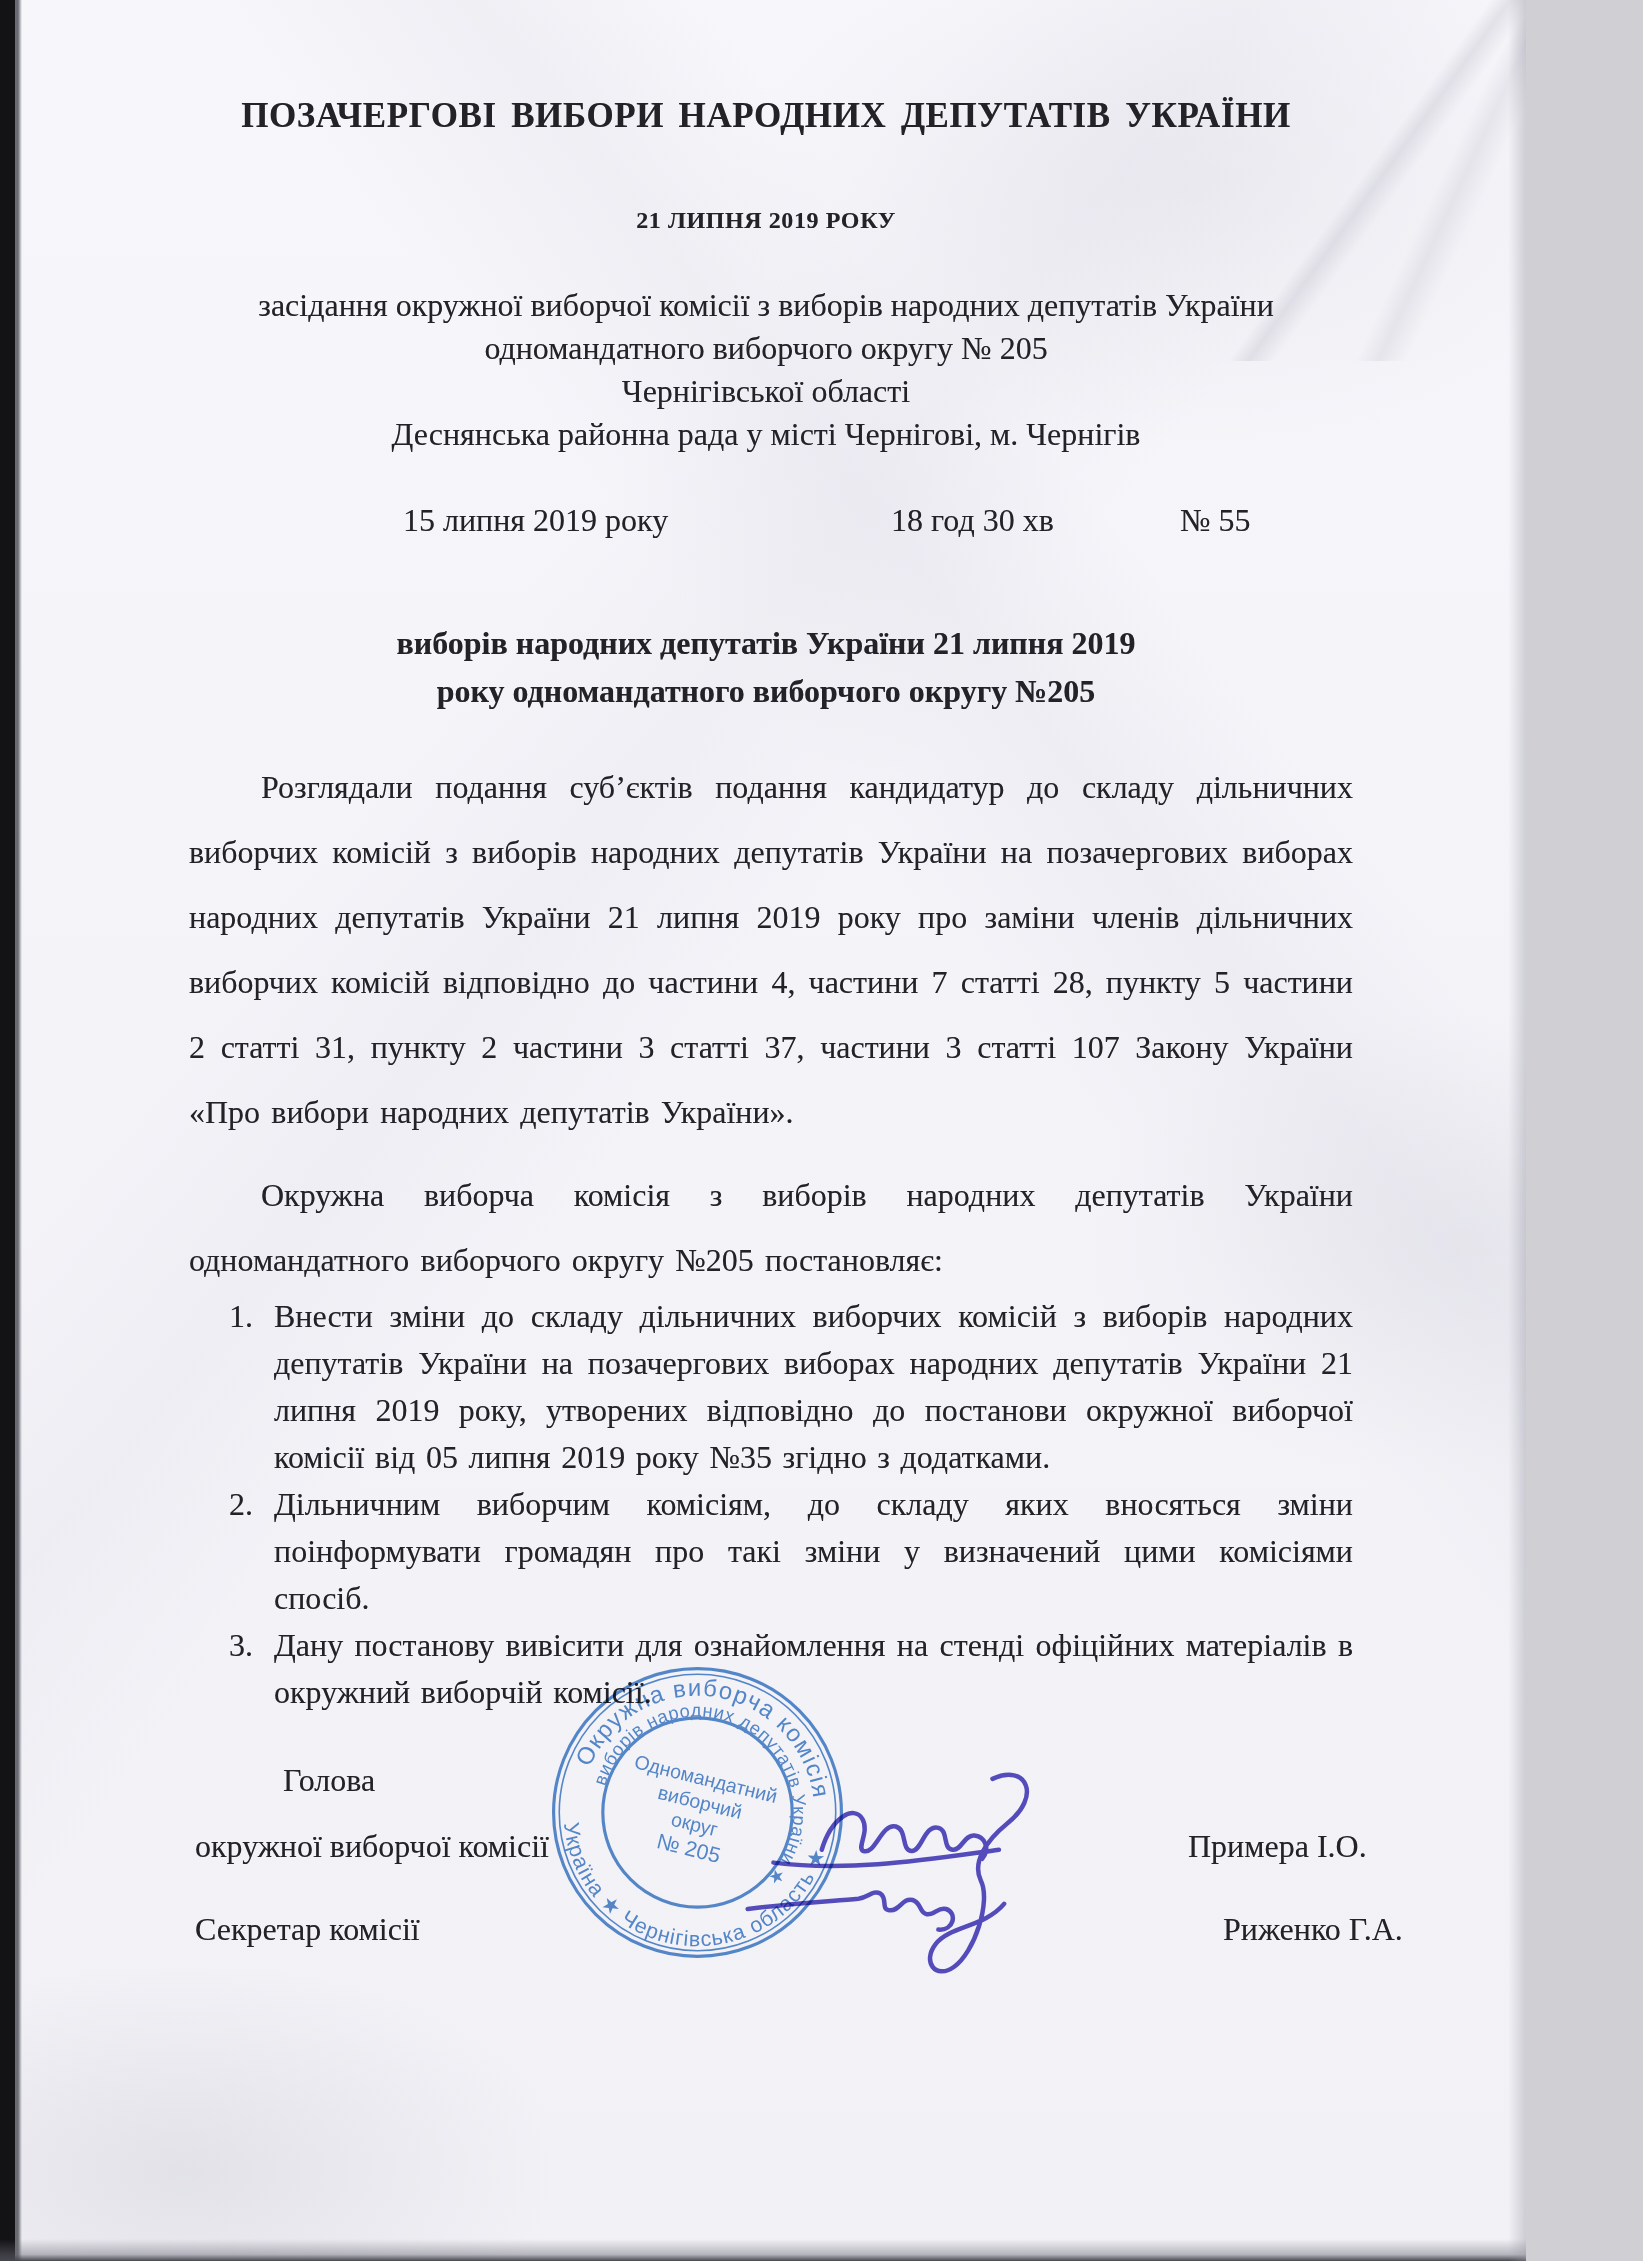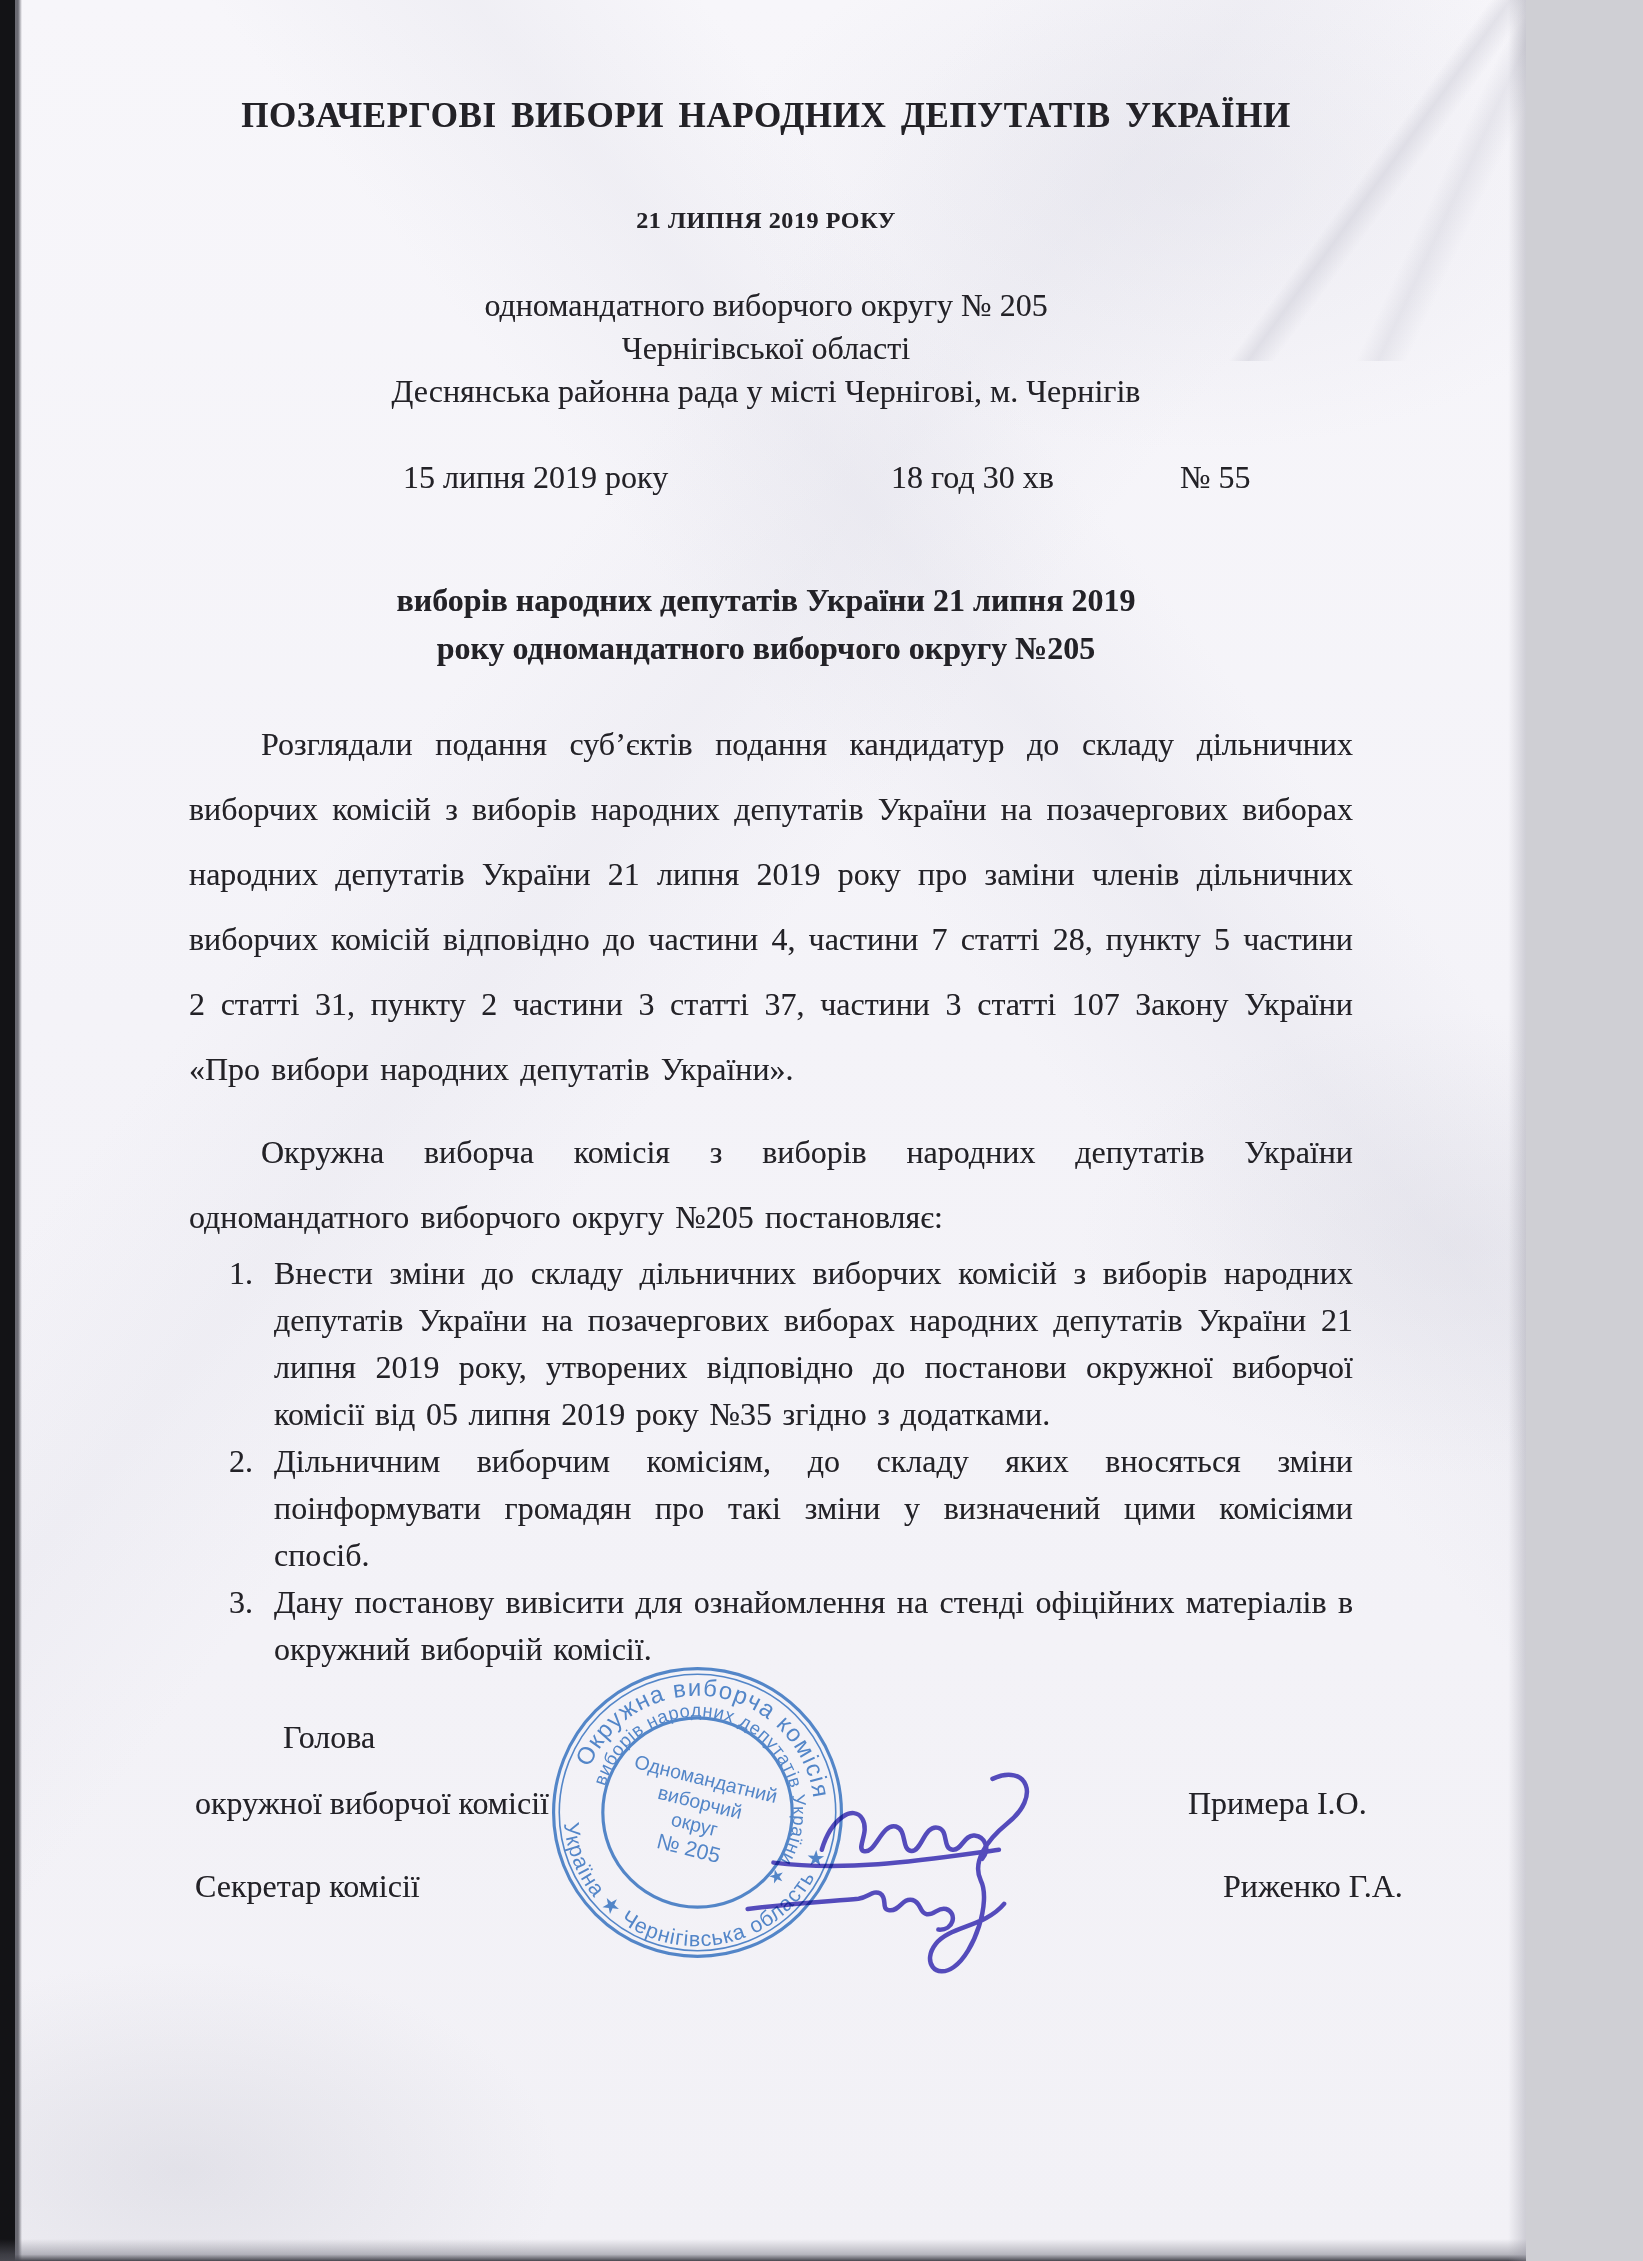--- a/index.html
+++ b/index.html
@@ -95,20 +95,21 @@
 
 <div class="scan">
   <div class="crease-tr"></div>
 
   <div class="content">
 
     <div class="doc-title center">ПОЗАЧЕРГОВІ ВИБОРИ НАРОДНИХ ДЕПУТАТІВ УКРАЇНИ</div>
     <div class="doc-date center">21 ЛИПНЯ 2019 РОКУ</div>
 
     <div class="session center">
+      <div>засідання окружної виборчої комісії з виборів народних депутатів України</div>
       <div>одномандатного виборчого округу № 205</div>
       <div>Чернігівської області</div>
     </div>
 
     <div class="place-value center">Деснянська районна рада у місті Чернігові, м. Чернігів</div>
 
     <div class="date-row">
       <span class="meeting-date">15 липня 2019 року</span>
       <span class="meeting-time">18 год 30 хв</span>
       <span class="doc-number">№ 55</span>

